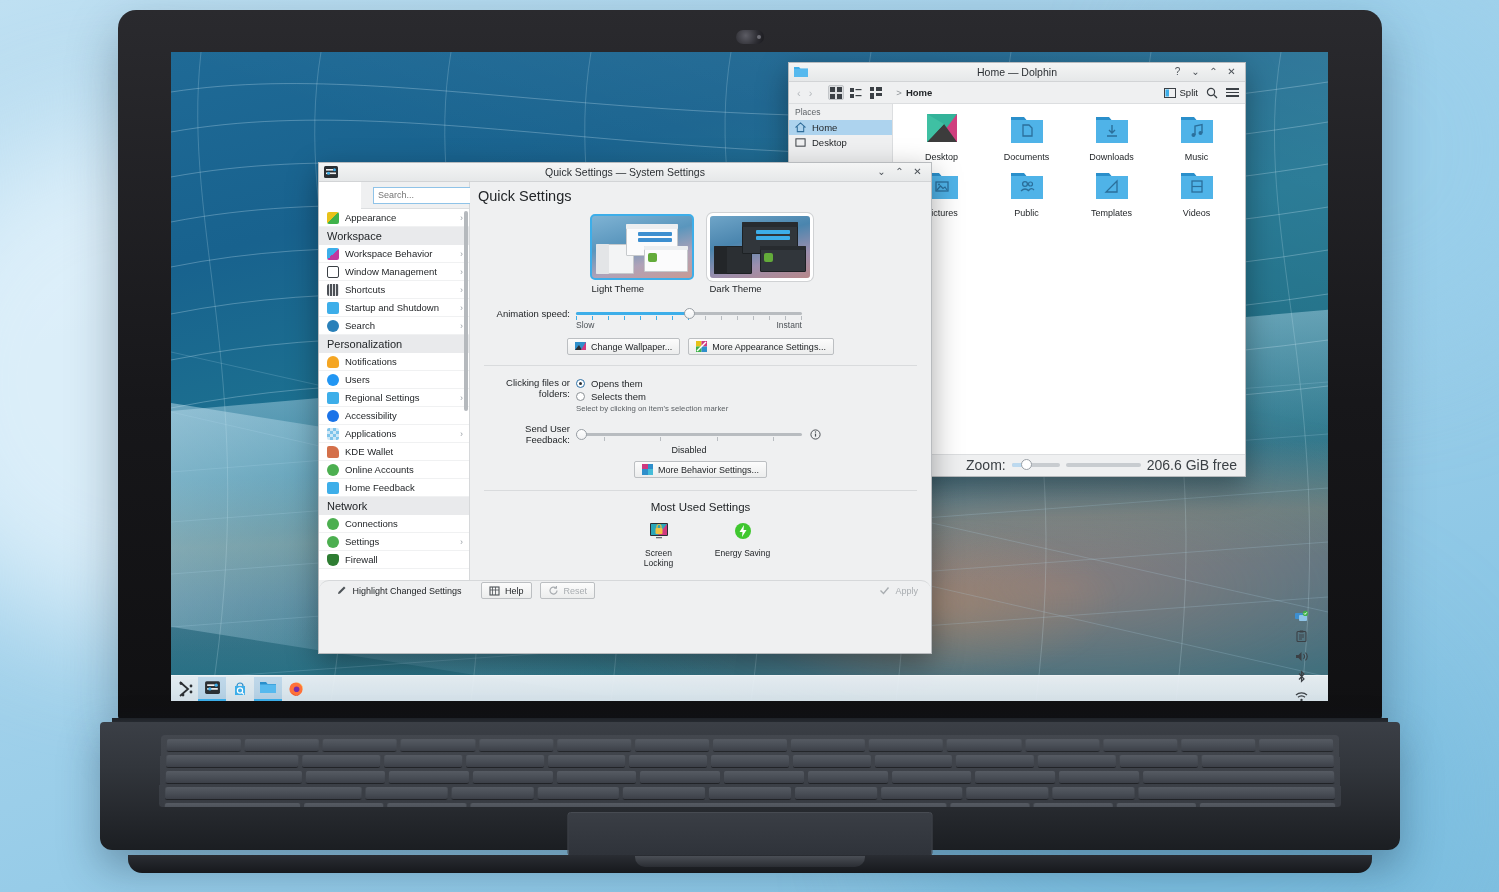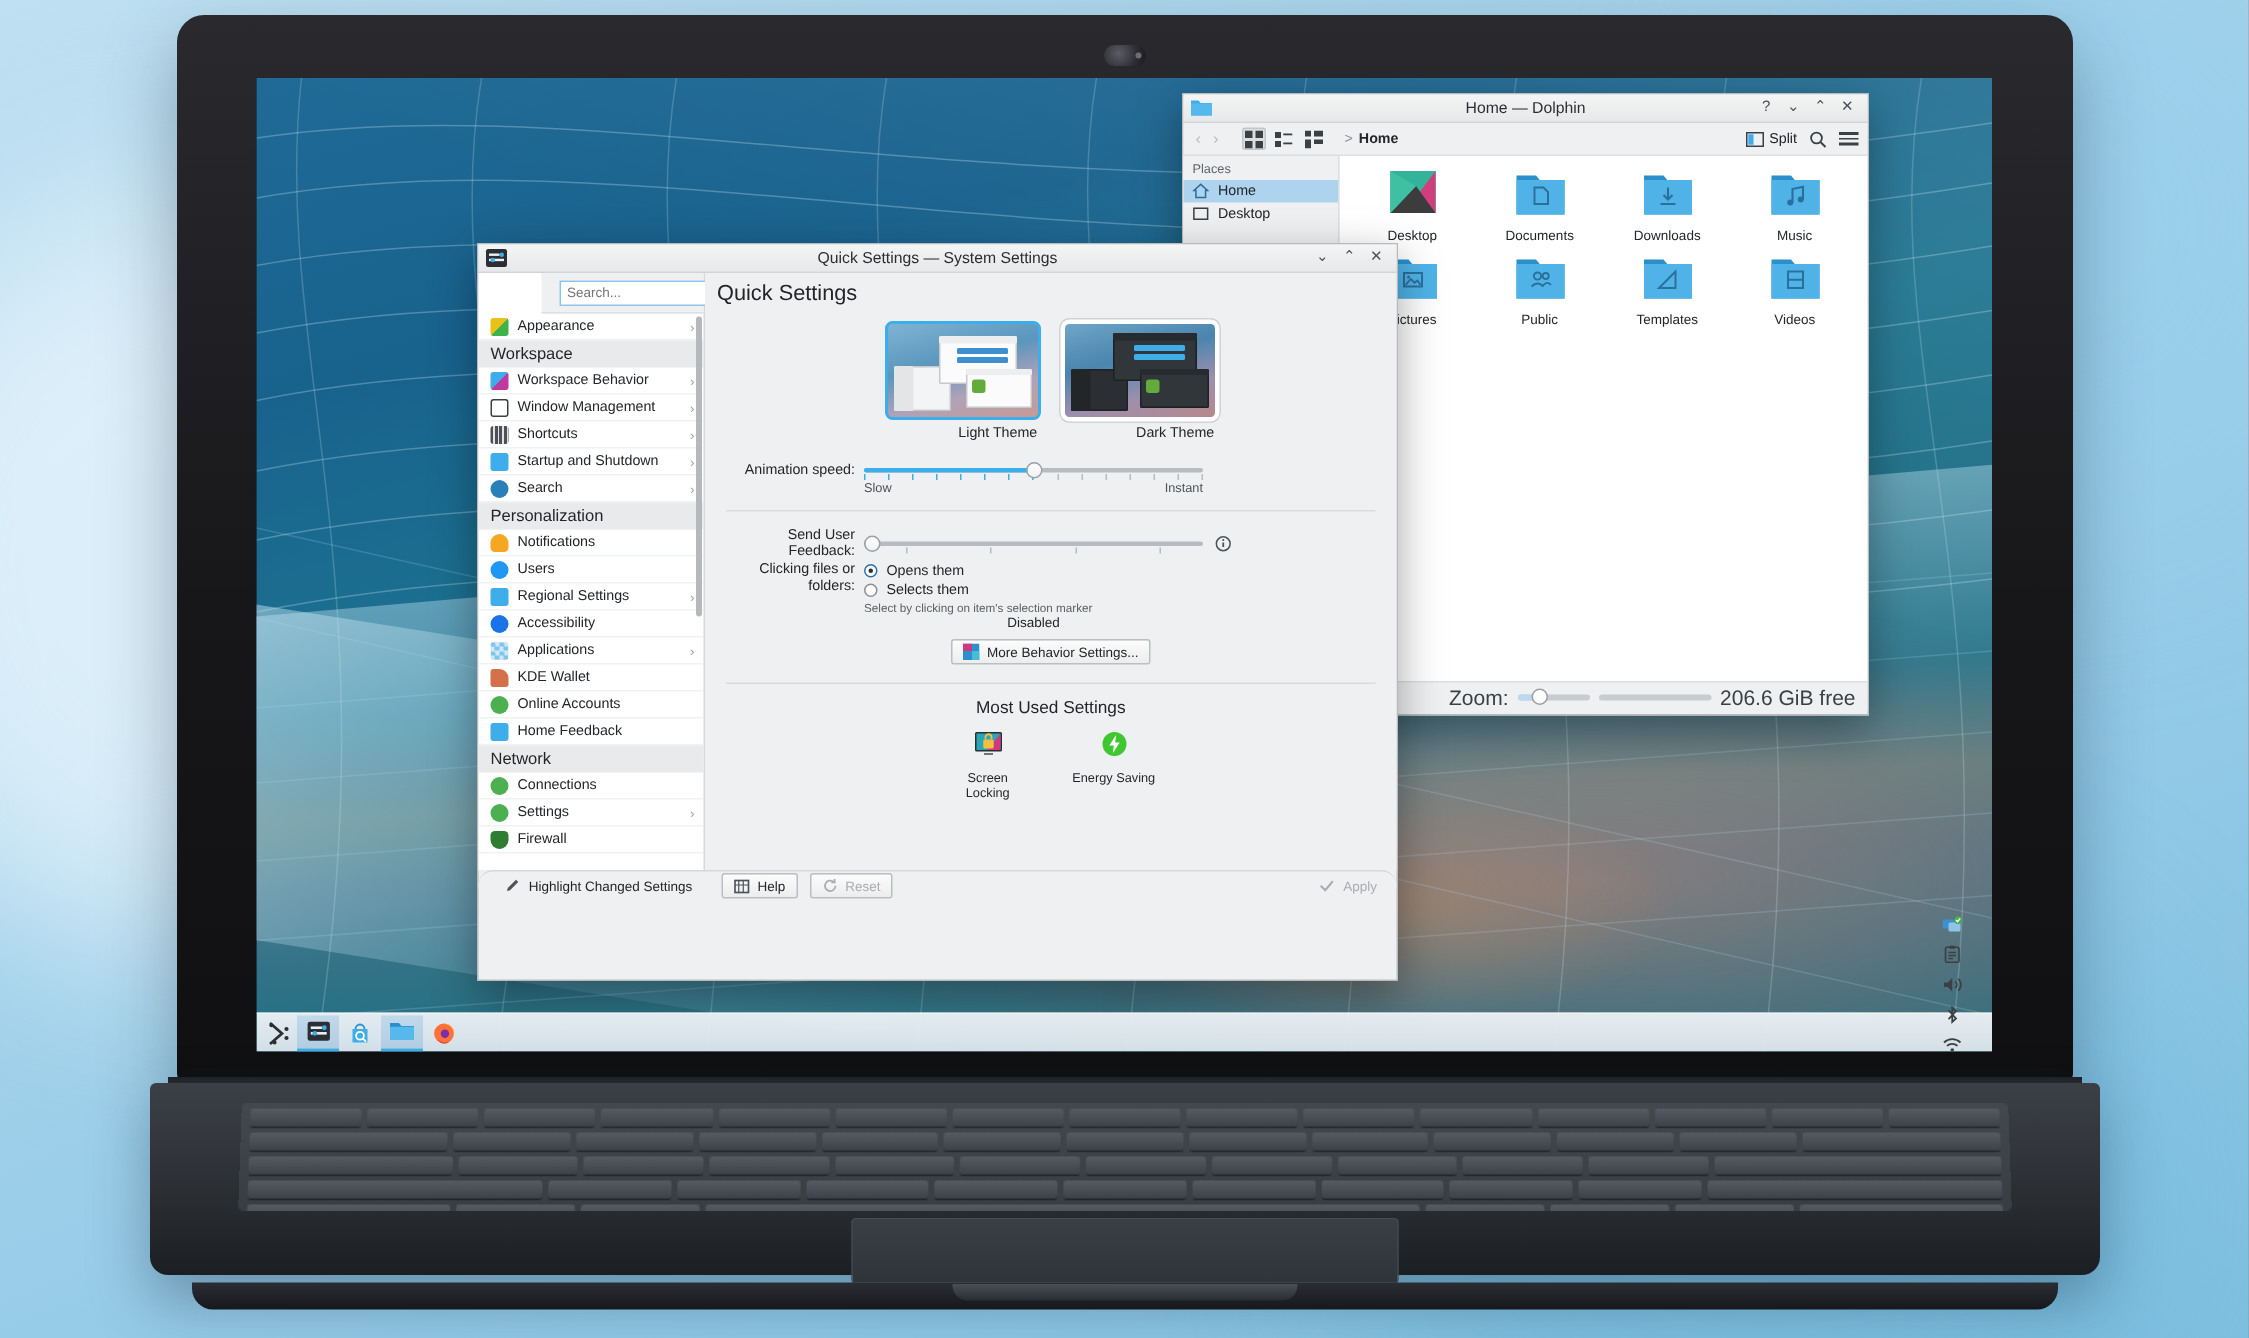--- a/index.html
+++ b/index.html
@@ -110,21 +110,21 @@
              height: 18px; border-bottom: 1px solid #f0f1f2; font-size: 9.5px; cursor: pointer; }
   .ss-ico { width: 12px; height: 12px; flex: none; border-radius: 2px; }
   .ss-chev { margin-left: auto; color: #9aa0a6; font-size: 9px; }
   .ss-scrollbar { position: absolute; right: 1px; top: 2px; width: 4px; height: 200px;
                   background: #b5b9bd; border-radius: 2px; }
   .ss-content { flex: 1; background: #eff0f1; position: relative; overflow:hidden; }
   .ss-header { font-size: 14.5px; padding: 6px 0 4px 8px; color: #232629; }
   .ss-scroll { position:absolute; left:0; right:0; top:26px; bottom:0; padding: 0 10px; }
 
   .themes { display: flex; justify-content: center; gap: 18px; margin-top: 8px; }
-  .theme { text-align: right; }
+  .theme { text-align: left; }
   .theme-thumb { width: 100px; height: 62px; border-radius: 3px; position: relative;
                  overflow: hidden; cursor: pointer; }
   .theme-thumb.sel { outline: 3px solid #3daee9; outline-offset: -1px; box-shadow: 0 0 0 1px #3daee9; }
   .theme-thumb.unsel { box-shadow: 0 0 0 3px #ffffff, 0 0 0 4px #d0d2d4; }
   .tt-bg-light { position:absolute; inset:0;
     background: linear-gradient(165deg,#7fb3d4 0%,#5a96bd 40%,#b0a2b8 70%,#c89a94 100%); }
   .tt-bg-dark { position:absolute; inset:0;
     background: linear-gradient(165deg,#6fa5c8 0%,#4a85ae 38%,#9c8fae 70%,#b8888a 100%); }
   .tt-win { position:absolute; border-radius:1px; }
   .theme-label { font-size: 9.5px; margin-top: 5px; color:#232629; }
@@ -666,55 +666,75 @@
               </div>
             </div>
             <div class="row">
               <div class="row-label"></div>
               <div class="slider-ends" style="flex:1;max-width:226px">
                 <span>Slow</span>
                 <span>Instant</span>
               </div>
             </div>
 
+            <div class="btnrow" style="margin-top:8px">
+              <span class="btn">
+                <svg class="btn-ico" viewBox="0 0 11 11">
+                  <rect x="0" y="1" width="11" height="8" fill="#2f8fcb"></rect>
+                    <path d="M0 9 L4 4 L7 9 Z" fill="#2b2f33"></path>
+                    <path d="M11 1 L11 9 L6 9 Z" fill="#d0397f"></path>
+                </svg>
+                <span>Change Wallpaper...</span>
+              </span>
+              <span class="btn">
+                <svg class="btn-ico" viewBox="0 0 11 11">
+                  <rect x="0" y="0" width="5.5" height="5.5" fill="#e8c21a"></rect>
+                    <rect x="5.5" y="0" width="5.5" height="5.5" fill="#d0397f"></rect>
+                  <rect x="0" y="5.5" width="5.5" height="5.5" fill="#3fb24a"></rect>
+                    <rect x="5.5" y="5.5" width="5.5" height="5.5" fill="#2f8fcb"></rect>
+                  <path d="M1 10 L10 1" stroke="#ffffff" stroke-width="1.4"></path>
+                </svg>
+                <span>More Appearance Settings...</span>
+              </span>
+            </div>
 
             <div class="divider"></div>
+
+            <div class="row" style="align-items:flex-start">
+              <div class="row-label" style="padding-top:1px">Clicking files or folders:</div>
+              <div>
+                <div class="radio">
+                  <span class="radio-dot on"></span>
+                  <span>Opens them</span>
+                </div>
+                <div class="radio">
+                  <span class="radio-dot"></span>
+                  <span>Selects them</span>
+                </div>
+                <div class="hint" style="margin-top:2px">Select by clicking on item's selection marker</div>
+              </div>
+            </div>
 
             <div class="row" style="margin-top:10px">
               <div class="row-label">Send User Feedback:</div>
               <div class="slider-wrap" style="max-width:226px">
                 <div class="slider-track"></div>
                 <div class="slider-ticks" id="fb-ticks" style="justify-content: space-around;">
                     <i></i>
                     <i></i>
                     <i></i>
                     <i></i>
                   </div>
                 <div class="slider-handle" id="fb-handle" style="left: calc(0%);"></div>
               </div>
               <svg width="11" height="11" viewBox="0 0 11 11" style="margin-left:8px">
                 <circle cx="5.5" cy="5.5" r="4.6" fill="none" stroke="#4d5257"></circle>
                   <path d="M5.5 4.6 v3" stroke="#4d5257" stroke-width="1.2"></path>
                   <circle cx="5.5" cy="3" r=".7" fill="#4d5257"></circle>
               </svg>
-            </div>
-
-            <div class="row" style="align-items:flex-start">
-              <div class="row-label" style="padding-top:1px">Clicking files or folders:</div>
-              <div>
-                <div class="radio">
-                  <span class="radio-dot on"></span>
-                  <span>Opens them</span>
-                </div>
-                <div class="radio">
-                  <span class="radio-dot"></span>
-                  <span>Selects them</span>
-                </div>
-                <div class="hint" style="margin-top:2px">Select by clicking on item's selection marker</div>
-              </div>
             </div>
             <div class="row">
               <div class="row-label"></div>
               <div style="flex:1;max-width:226px;text-align:center;font-size:9px">Disabled</div>
             </div>
 
             <div class="btnrow" style="margin-top:6px">
               <span class="btn">
                 <svg class="btn-ico" viewBox="0 0 11 11">
                   <rect x="0" y="0" width="11" height="11" fill="#2f8fcb"></rect>

